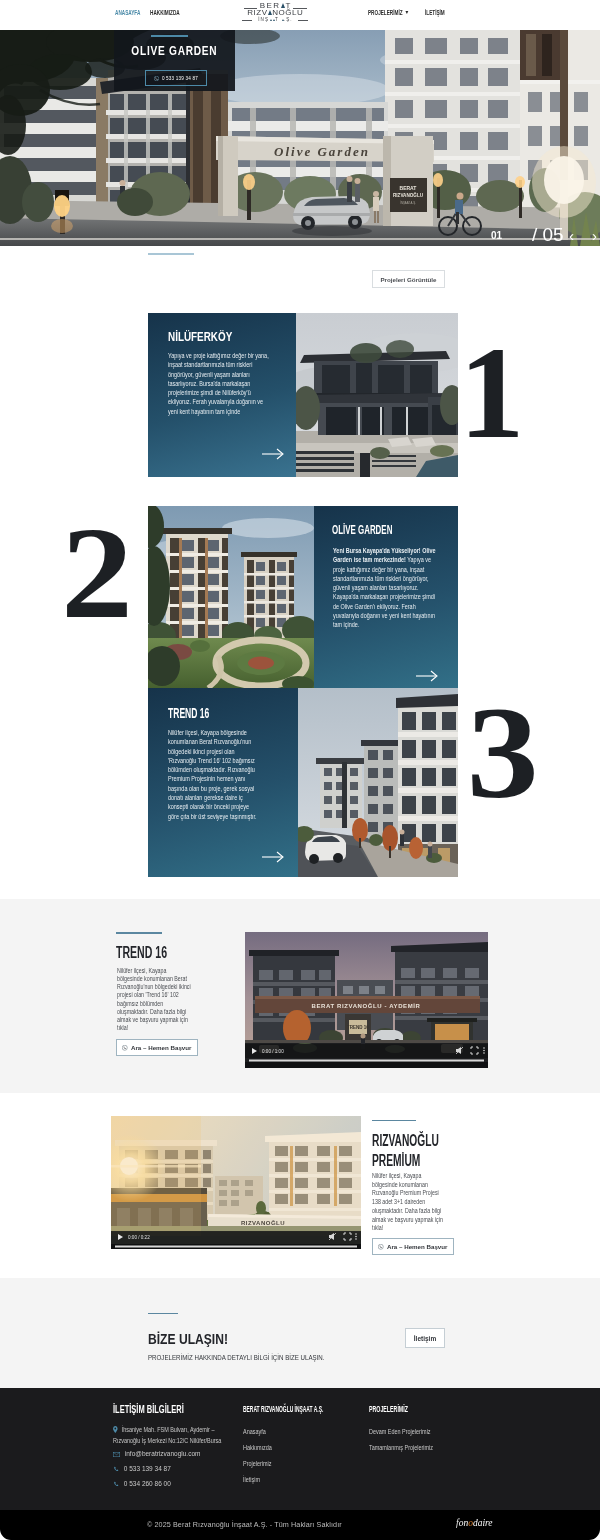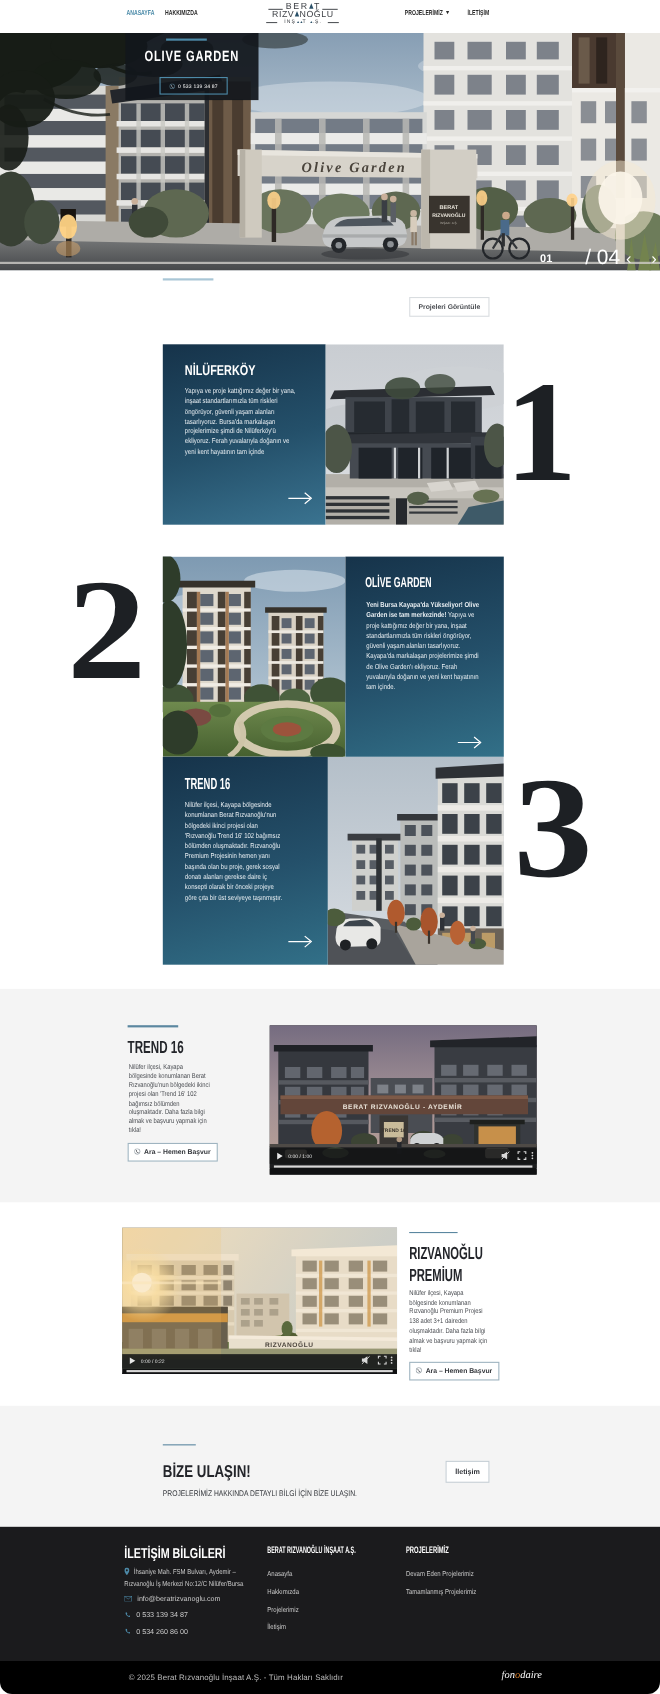--- a/index.html
+++ b/index.html
@@ -314,21 +314,21 @@
 
   <div class="abs" style="left:0;top:13px;width:121px;text-align:center;color:#fff;font-size:13.5px;font-weight:bold;letter-spacing:1px;"><span class="condC" style="transform:scaleX(0.75);">OLIVE GARDEN</span></div>
 
   <div class="abs" style="left:31px;top:40px;width:62px;height:16px;border:1px solid #4d8aa8;color:#fff;font-size:4.6px;text-align:center;line-height:15px;letter-spacing:0.2px;"><svg style="vertical-align:-0.5px;margin-right:1.5px;" width="5" height="5" viewBox="0 0 10 10">
           <circle cx="5" cy="5" r="4.6" fill="none" stroke="#7fb3cc" stroke-width="0.9"></circle>
           <path d="M3.2,2.6 C2.7,3.4 3,4.6 4,5.8 C5,7 6.2,7.6 7,7.2 L7.3,6.2 L6.2,5.8 L5.8,6.3 C5.2,6 4.2,5 3.9,4.3 L4.4,3.9 L3.9,2.8 Z" fill="#e8f2f8"></path>
         </svg> 0 533 139 34 87</div>
 </div>
 
 <div class="abs" style="left:491px;top:230px;color:#fff;font-size:10px;font-weight:bold;">01</div>
-<div class="abs" style="left:532px;top:224px;color:#fff;font-size:19px;font-weight:300;">/ 04</div>
+<div class="abs" style="left:532px;top:224px;color:#fff;font-size:19px;font-weight:300;">/ 05</div>
 
 <div class="abs" style="left:569px;top:227px;color:#fff;font-size:15px;font-weight:300;">‹</div>
 <div class="abs" style="left:592px;top:227px;color:#fff;font-size:15px;font-weight:300;">›</div>
 
 <div class="abs" style="left:148px;top:253px;width:46px;height:2px;background:#a9c6d6;"></div>
 
 
 <div class="abs" style="left:372px;top:270px;width:73px;height:18px;border:1px solid #d9dde0;background:#fff;color:#4a4d52;font-size:6.2px;font-weight:bold;text-align:center;line-height:17px;">Projeleri Görüntüle</div>
 
 <div class="abs" style="left:148px;top:313px;width:310px;height:164px;">
@@ -985,21 +985,21 @@
 <div class="abs" style="left:148px;top:1312.5px;width:30px;height:1.5px;background:#5b87a0;"></div>
 
 <div class="abs" style="left:148px;top:1330px;font-size:15.5px;font-weight:bold;color:#23252a;"><span class="cond" style="transform:scaleX(0.78);">BİZE ULAŞIN!</span></div>
 
 <div class="abs" style="left:148px;top:1353px;font-size:7.5px;font-weight:normal;color:#33363b;"><span class="cond" style="transform:scaleX(0.82);">PROJELERİMİZ HAKKINDA DETAYLI BİLGİ İÇİN BİZE ULAŞIN.</span></div>
 
 <div class="abs" style="left:405px;top:1328px;width:40px;height:20px;border:1px solid #c5ced4;background:#fff;color:#33363b;font-size:6.5px;font-weight:bold;text-align:center;line-height:19px;">İletişim</div>
 
 <div class="abs" style="left:0;top:1388px;width:600px;height:122px;background:#1b1b1d;"></div>
 
-<div class="abs" style="left:113px;top:1404px;color:#fff;font-size:13px;font-weight:bold;"><span class="cond" style="transform:scaleX(0.75);">İLETİŞİM BİLGİLERİ</span></div>
+<div class="abs" style="left:113px;top:1404px;color:#fff;font-size:10px;font-weight:bold;"><span class="cond" style="transform:scaleX(0.75);">İLETİŞİM BİLGİLERİ</span></div>
 
 <div class="abs para" style="left:113px;top:1425px;width:150px;color:#c9c9c9;font-size:6.5px;line-height:10.5px;"><svg style="vertical-align:-1px;margin-right:3px;" width="5.5" height="7" viewBox="0 0 10 13">
         <path d="M5,0 C2.2,0 0,2.2 0,5 C0,8 5,13 5,13 C5,13 10,8 10,5 C10,2.2 7.8,0 5,0 Z" fill="#4d8aa8"></path>
         <circle cx="5" cy="4.8" r="1.9" fill="#1b1b1d"></circle>
       </svg> İhsaniye Mah. FSM Bulvarı, Aydemir – Rızvanoğlu İş Merkezi No:12/C Nilüfer/Bursa</div>
 
 <div class="abs" style="left:113px;top:1450px;color:#c9c9c9;font-size:6.5px;"><svg style="vertical-align:-0.5px;margin-right:3px;" width="7" height="5" viewBox="0 0 14 10">
         <rect x="0.5" y="0.5" width="13" height="9" fill="none" stroke="#4d8aa8" stroke-width="1"></rect>
         <path d="M0.5,0.5 L7,5.5 L13.5,0.5" fill="none" stroke="#4d8aa8" stroke-width="1"></path>
       </svg> info@beratrizvanoglu.com</div>
@@ -1015,17 +1015,17 @@
 <div class="abs" style="left:243px;top:1404px;color:#fff;font-size:8.5px;font-weight:bold;"><span class="cond" style="transform:scaleX(0.58);">BERAT RIZVANOĞLU İNŞAAT A.Ş.</span></div>
 
 <div class="abs para" style="left:243px;top:1424px;color:#c9c9c9;font-size:6.5px;line-height:16px;">Anasayfa<br>Hakkımızda<br>Projelerimiz<br>İletişim</div>
 
 <div class="abs" style="left:369px;top:1404px;color:#fff;font-size:8.5px;font-weight:bold;"><span class="cond" style="transform:scaleX(0.62);">PROJELERİMİZ</span></div>
 
 <div class="abs para" style="left:369px;top:1424px;color:#c9c9c9;font-size:6.5px;line-height:16px;">Devam Eden Projelerimiz<br>Tamamlanmış Projelerimiz</div>
 
 <div class="abs" style="left:0;top:1510px;width:600px;height:30px;background:#000;"></div>
 
-<div class="abs" style="left:94px;top:1519.5px;color:#bdbdbd;font-size:7.2px;letter-spacing:0.1px;white-space:nowrap;padding-left:23px;">© 2025 Berat Rızvanoğlu İnşaat A.Ş. - Tüm Hakları Saklıdır</div>
+<div class="abs" style="left:124px;top:1519.5px;color:#bdbdbd;font-size:7.2px;letter-spacing:0.1px;white-space:nowrap;padding-left:23px;">© 2025 Berat Rızvanoğlu İnşaat A.Ş. - Tüm Hakları Saklıdır</div>
 
 <div class="abs" style="left:456px;top:1518px;color:#e8e8e8;font-size:9.5px;font-style:italic;font-family:'Liberation Serif',serif;">f<span style="color:#fff;">on</span><span style="color:#d97e2a;">o</span><span style="color:#fff;">daire</span></div>
 
 </div>
 
 </body></html>

